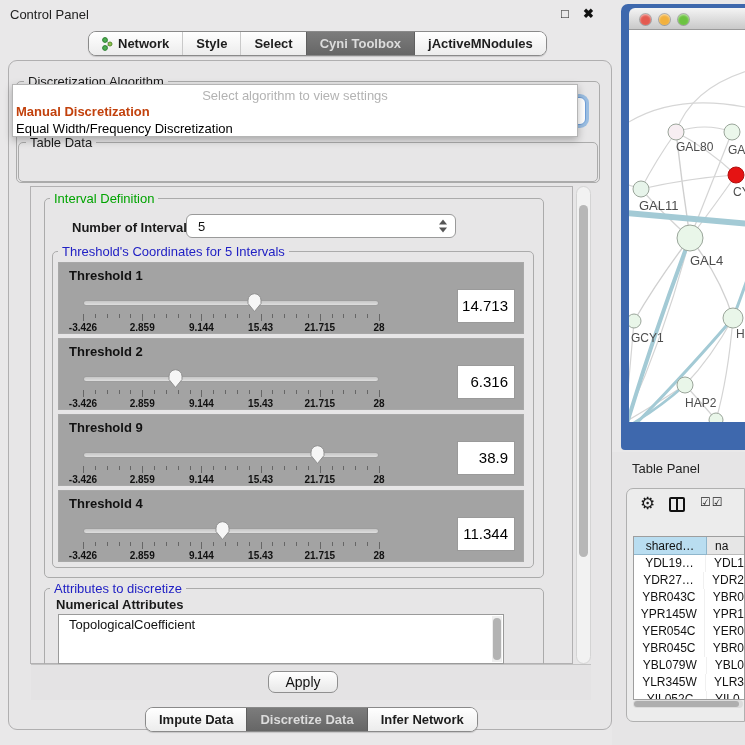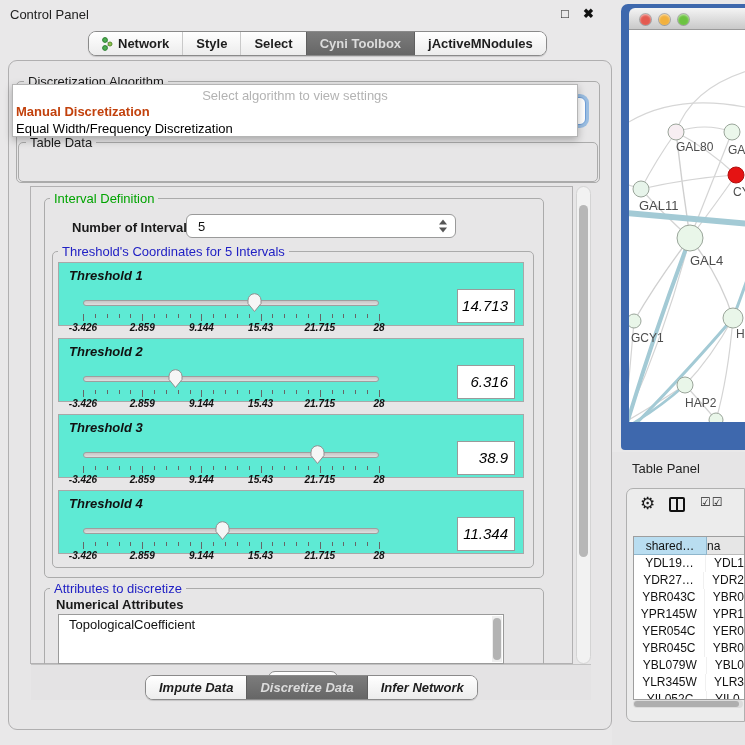--- a/index.html
+++ b/index.html
@@ -69,21 +69,21 @@
   .popup-hint { position:absolute; left:0; right:0; top:3px; text-align:center; color:#b3b3b3; font-size:13px; }
   .popup-opt1 { position:absolute; left:3px; top:19px; font-size:13px; font-weight:bold; color:#c2410c; }
   .popup-opt2 { position:absolute; left:3px; top:36px; font-size:13px; color:#000; }
 
   
   .main-panel { left:30px; top:186px; width:543px; height:478px; border:1px solid #b2b1b2; background:#e7e6e7; }
   .vscroll { left:576px; top:186px; width:15px; height:478px; background:#f2f2f2; border:1px solid #d4d4d4; border-radius:8px; }
   .vscroll .thumb { position:absolute; left:2px; top:18px; width:9px; height:352px; background:#b7b7b7; border-radius:5px; }
 
   
-  .t-panel { position:absolute; left:58px; width:466px; height:64px; border:1px solid #a8a8a8; background:#5eead4;font-style:italic; }
+  .t-panel { position:absolute; left:58px; width:466px; height:72px; border:1px solid #a8a8a8; background:#a3a3a3; }
   .t-title { position:absolute; left:10px; top:5px; font-size:13px; font-weight:bold; color:#111; }
   .t-sliderzone { position:absolute; left:24px; top:28px; width:296px; height:42px; }
   .t-track { position:absolute; left:0; top:9px; width:296px; height:6px;
              background:linear-gradient(#c6c6c6,#dedede); border:1px solid #9e9e9e; border-radius:4px; }
   .t-thumb { position:absolute; top:1px; width:17px; height:21px; }
   .t-ticks { position:absolute; left:0; top:23px; width:296px; height:8px; }
   .t-ticks i { position:absolute; width:1px; background:#666; top:0; }
   .t-ticklabels { position:absolute; left:0; top:31px; width:296px; height:12px; }
   .t-ticklabels b { position:absolute; transform:translateX(-50%); font-size:10px; font-weight:bold; color:#111; white-space:nowrap; }
   .t-value { position:absolute; right:8px; top:26px; width:58px; height:34px; background:#fff;
@@ -116,21 +116,21 @@
   .tp-panel { left:626px; top:488px; width:119px; height:234px; background:#ececec;
               border:1px solid #b0b0b0; border-radius:7px 0 0 7px; }
   .tp-gear { left:640px; top:493px; font-size:17px; color:#1a1a1a; }
   .tp-split { left:669px; top:497px; width:16px; height:15px; border:2px solid #111; border-radius:2px; }
   .tp-split i { position:absolute; left:5px; top:0; width:2px; height:11px; background:#111; }
   .tp-checks { left:700px; top:495px; font-size:12px; color:#222; letter-spacing:1px; }
 
   .grid { left:633px; top:536px; width:112px; height:164px; background:#fff; border:1px solid #9e9e9e; overflow:hidden; font-size:12px; }
   .grid-header { display:flex; height:18px; }
   .gh1 { width:73px; background:#b9ddf0; border-right:1px solid #8fb6cc; text-align:center; line-height:18px; color:#111; }
-  .gh2 { flex:1; background:#e6e6e6; border-bottom:1px solid #bbb; line-height:18px; color:#111; }
+  .gh2 { flex:1; background:#e6e6e6; border-bottom:1px solid #bbb; padding-left:8px; line-height:18px; color:#111; }
   .gh1 { border-bottom:1px solid #8fb6cc; }
   .grid-row { display:flex; height:17px; line-height:17px; color:#111; }
   .gc1 { width:73px; text-align:center; border-right:1px solid #f0f0f0; }
   .gc2 { flex:1; padding-left:8px; white-space:nowrap; }
   .hscroll { left:633px; top:700px; width:110px; height:8px; background:#dcdcdc; border-radius:4px; }
   .hscroll i { position:absolute; left:1px; top:1px; width:105px; height:6px; background:#aeaeae; border-radius:3px; }
 
   svg text { font-family:"Liberation Sans", sans-serif; }
 </style>
 </head>
@@ -293,21 +293,21 @@
             <b style="left: 20%;">2.859</b>
             <b style="left: 40%;">9.144</b>
             <b style="left: 60%;">15.43</b>
             <b style="left: 80%;">21.715</b>
             <b style="left: 100%;">28</b>
           </div>
       </div>
       <div class="t-value">6.316</div>
     </div>
       <div class="t-panel" style="top: 414px;">
-      <div class="t-title">Threshold 3</div>
+      <div class="t-title">Threshold 9</div>
       <div class="t-sliderzone">
         <div class="t-track"></div>
         <svg class="t-thumb" width="17" height="21" viewBox="0 0 17 21" style="left: 225.835px;">
           <path d="M2,8.2 A6.5,6.5 0 0 1 15,8.2 L15,11.5 L8.5,19.5 L2,11.5 Z" fill="#f6f6f6" stroke="#8f8f8f" stroke-width="1"></path>
         </svg>
         <div class="t-ticks">
             <i style="left: 0%; height: 7px;"></i>
             <i style="left: 4%; height: 4px;"></i>
             <i style="left: 8%; height: 4px;"></i>
             <i style="left: 12%; height: 4px;"></i>
@@ -399,21 +399,21 @@
   <div class="abs listbox" id="attr-list">
     <div class="sb">
         <i></i>
       </div>
       <div class="list-item">TopologicalCoefficient</div>
     </div>
 
   <div class="abs apply-bar"></div>
   <div class="abs apply-btn">Apply</div>
 
-  <div class="abs pill-tabs" style="left:145px; top:675px;font-style:italic;" id="bottom-tabs">
+  <div class="abs pill-tabs" style="left:145px; top:707px;" id="bottom-tabs">
       <div class="pill-tab">
         <span>Impute Data</span>
       </div>
       <div class="pill-tab selected">
         <span>Discretize Data</span>
       </div>
       <div class="pill-tab">
         <span>Infer Network</span>
       </div>
     </div>

